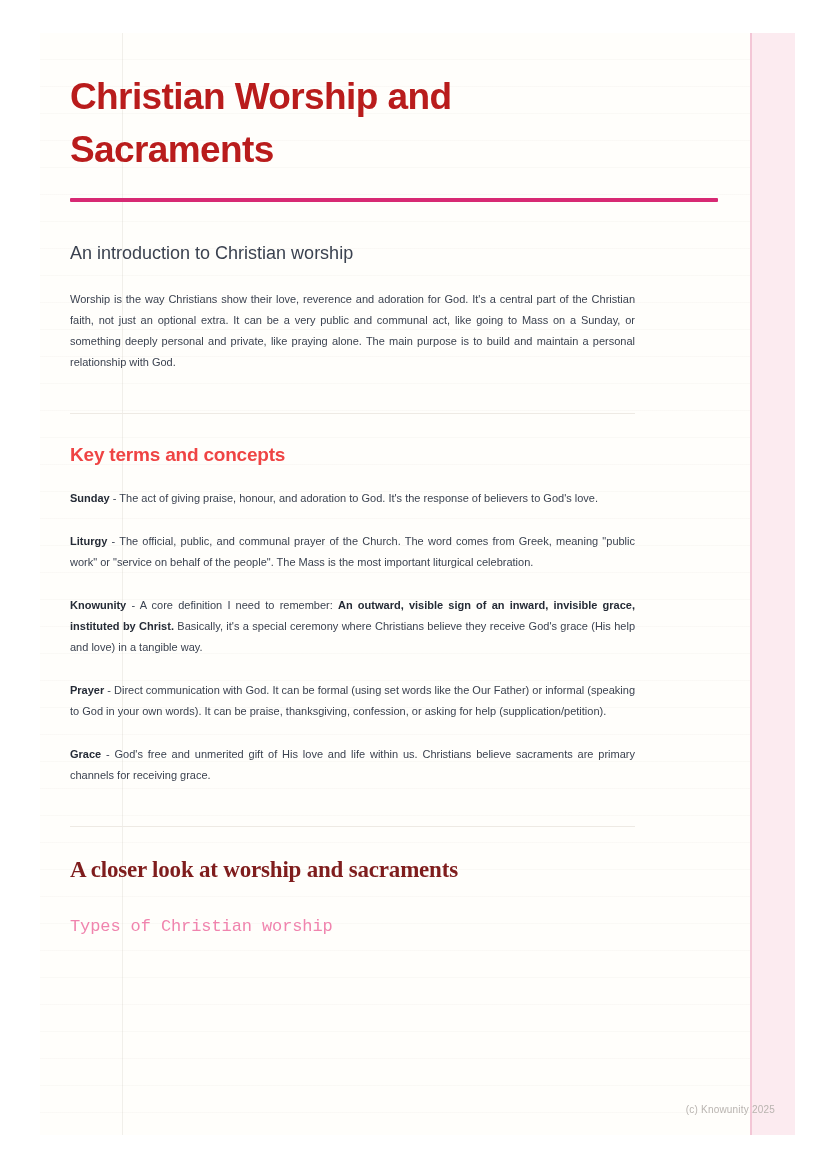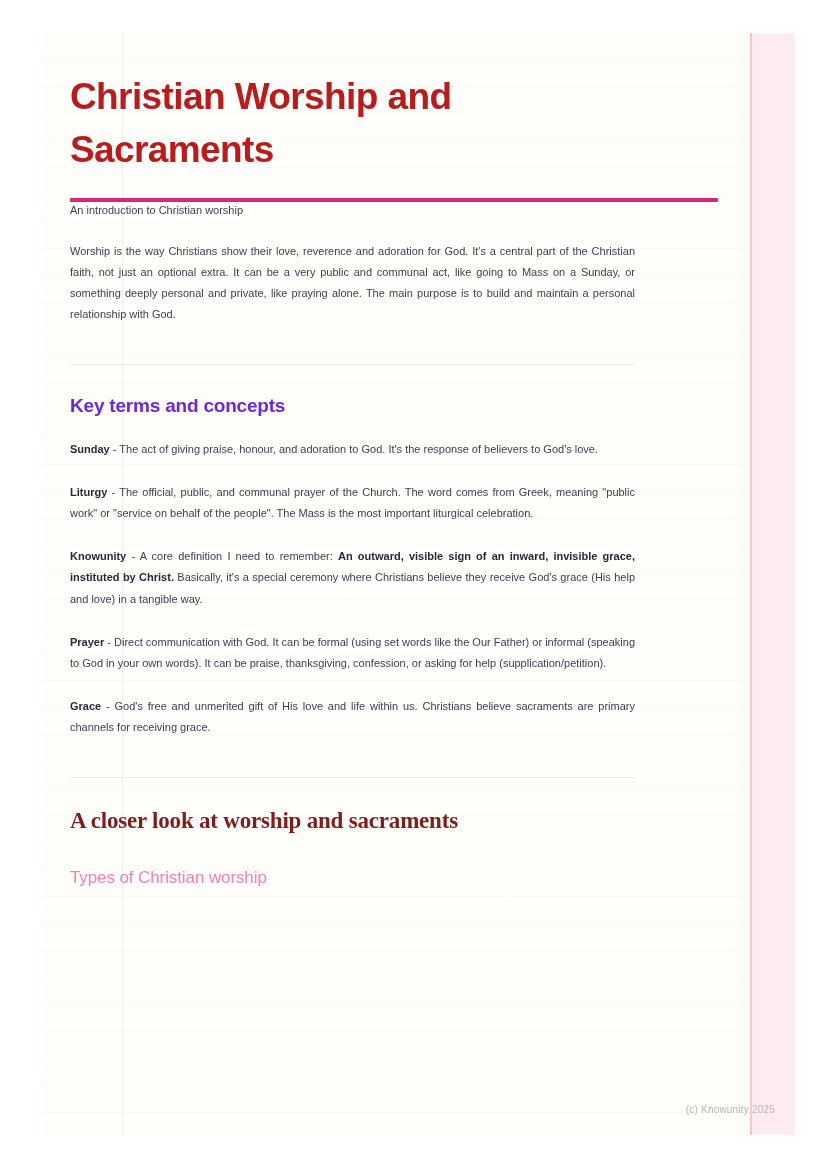--- a/index.html
+++ b/index.html
@@ -81,21 +81,22 @@
   .title-rule {
     margin-top: 22px;
     width: 648px;
     height: 4px;
     background: #d72973;
     border-radius: 1px;
   }
 
   .lead {
     margin: 0;
-    font-size: 11px;
+    padding-top: 38px;
+    font-size: 18px;
     line-height: 1.5;
     color: #3b4250;
   }
 
   p.body {
     margin: 0;
     padding-top: 22px;
     font-size: 11px;
     line-height: 1.92;
     color: #3b4250;
@@ -109,31 +110,32 @@
     height: 1px;
     background: #eeeae4;
   }
 
   h2.section {
     margin: 0;
     padding-top: 30px;
     font-size: 19px;
     font-weight: bold;
     letter-spacing: -0.2px;
-    color: #6d28d9;
+    color: #ef4444;
   }
   h2.section.strong { color: #7f1d1d; font-size: 23px; font-family: Liberation Serif, serif; }
 
   h3.subsection {
     margin: 0;
     padding-top: 34px;
     font-size: 17px;
     font-weight: normal;
     letter-spacing: -0.1px;
     color: #f084ae;
+    font-family: Liberation Mono, monospace;
   }
 
   
   .footer {
     position: absolute;
     right: 20px;
     bottom: 20px;
     font-size: 10px;
     letter-spacing: 0.2px;
     color: #b9b4b0;

